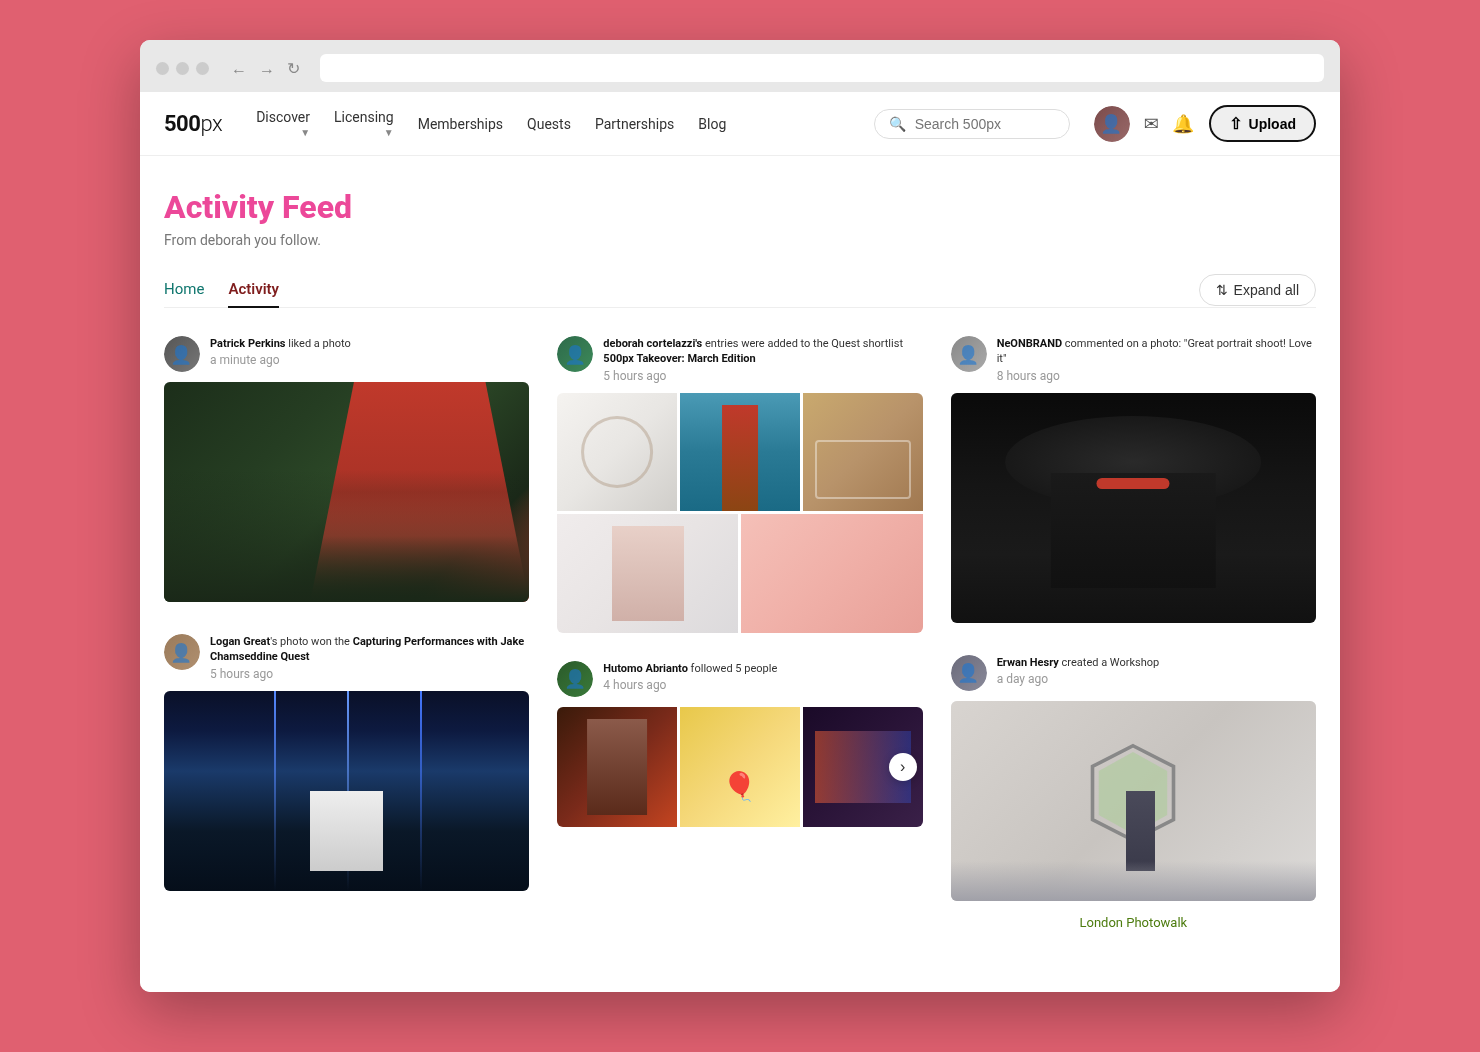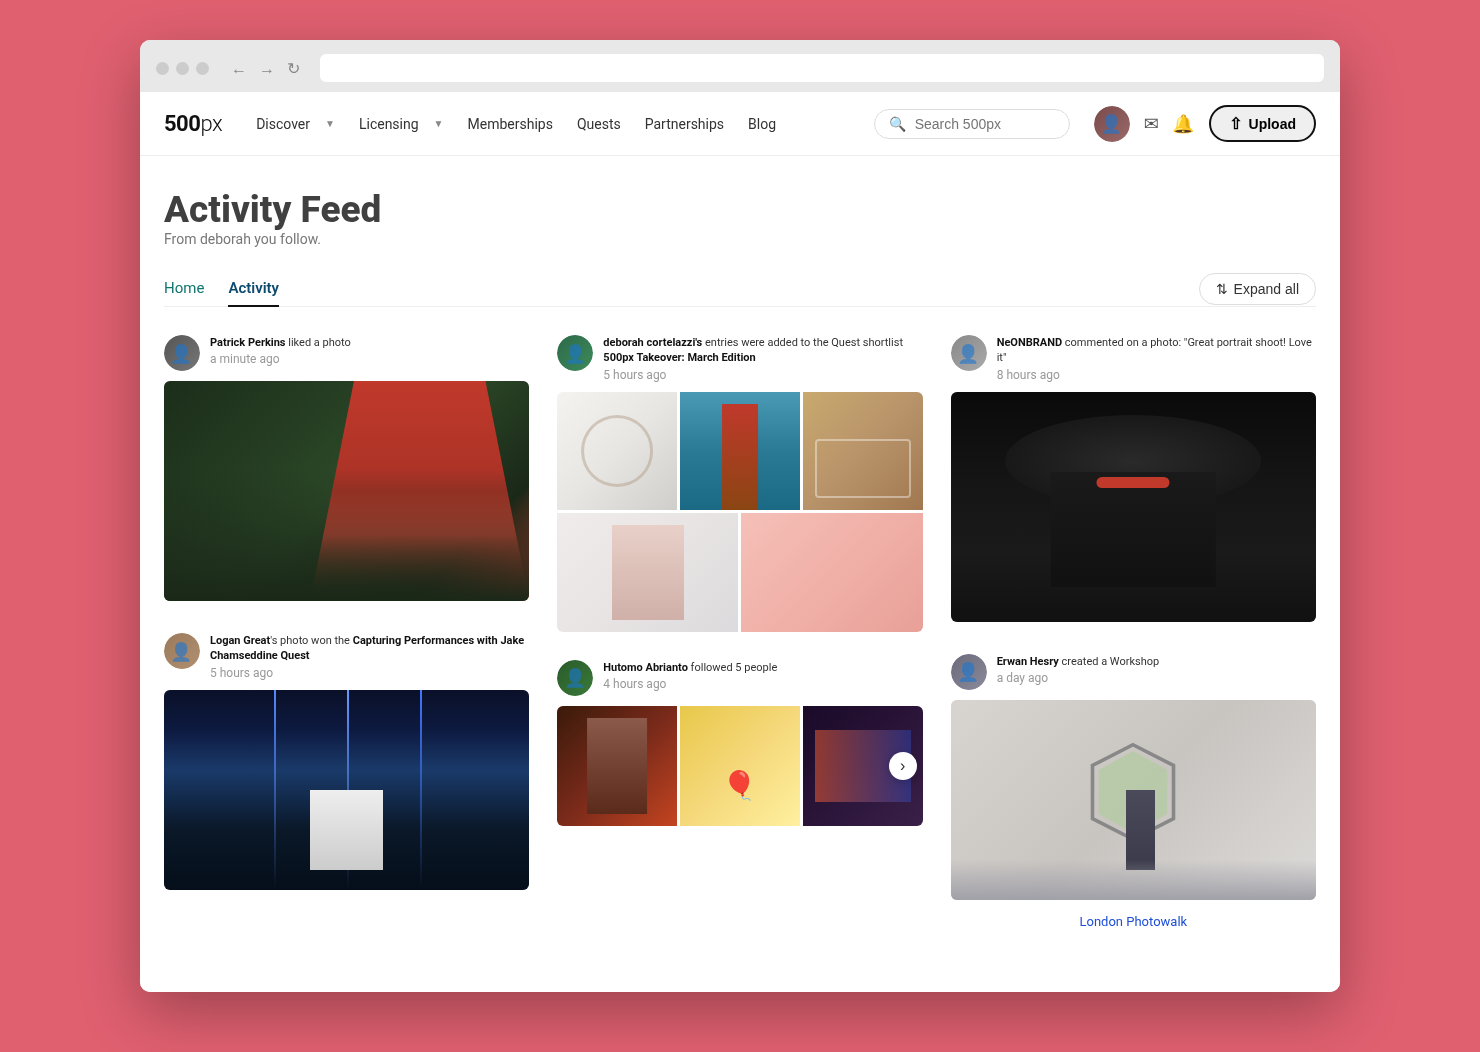--- a/index.html
+++ b/index.html
@@ -78,23 +78,24 @@
       gap: 4px;
       flex: 1;
     }
     .nav-link {
       font-size: 14px;
       color: #333;
       padding: 6px 10px;
       cursor: pointer;
       white-space: nowrap;
       display: flex;
-      align-items: center;
-      gap: 15px;
+      align-items: flex-end;
+      gap: 2px;
       border-radius: 4px;
+      flex-direction: column;
     }
     .nav-link .chevron { font-size: 10px; color: #888; }
     .search-bar {
       display: flex;
       align-items: center;
       border: 1px solid #ddd;
       border-radius: 20px;
       padding: 6px 14px;
       gap: 8px;
       min-width: 180px;
@@ -131,23 +132,24 @@
       white-space: nowrap;
     }
     .upload-btn .up-arrow { font-size: 16px; }
 
     
     .main-content {
       padding: 32px 24px;
       background: white;
     }
     .page-title {
-      font-size: 37px;
+      font-size: 32px;
       font-weight: 800;
-      color: #404040;
+      color: #ec4899;
+      margin-bottom: 6px;
     }
     .page-subtitle {
       font-size: 14px;
       color: #777;
       margin-bottom: 24px;
     }
     .tabs-row {
       display: flex;
       align-items: center;
       justify-content: space-between;
@@ -160,21 +162,21 @@
     }
     .tab {
       font-size: 15px;
       color: #0f766e;
       padding: 8px 0;
       cursor: pointer;
       border-bottom: 2px solid transparent;
       margin-bottom: -1px;
     }
     .tab.active {
-      color: #0c4a6e;
+      color: #7f1d1d;
       font-weight: 600;
       border-bottom: 2px solid #111;
     }
     .expand-all-btn {
       display: flex;
       align-items: center;
       gap: 6px;
       border: 1px solid #ddd;
       border-radius: 20px;
       padding: 7px 16px;
@@ -552,21 +554,21 @@
                     <polygon points="50,5 95,28 95,87 50,110 5,87 5,28" fill="none" stroke="#888" stroke-width="4"></polygon>
                     <polygon points="50,12 88,33 88,82 50,103 12,82 12,33" fill="#b0cca0" opacity="0.7"></polygon>
                   </svg>
                 </div>
 
                 <div style="position:absolute;bottom:15%;left:48%;width:8%;height:40%;background:linear-gradient(180deg,#4a4a5a,#3a3a4a);"></div>
 
                 <div style="position:absolute;bottom:0;left:0;right:0;height:20%;background:linear-gradient(0deg,#a0a0a8,transparent);"></div>
               </div>
             </div>
-            <div style="font-size:13px;color:#1d4ed8;text-align:center;padding:4px 0;">London Photowalk</div>
+            <div style="font-size:13px;color:#4d7c0f;text-align:center;padding:4px 0;">London Photowalk</div>
           </div>
 
         </div>
 
       </div>
     </div>
   </div>
 </div>
 
 </body></html>

